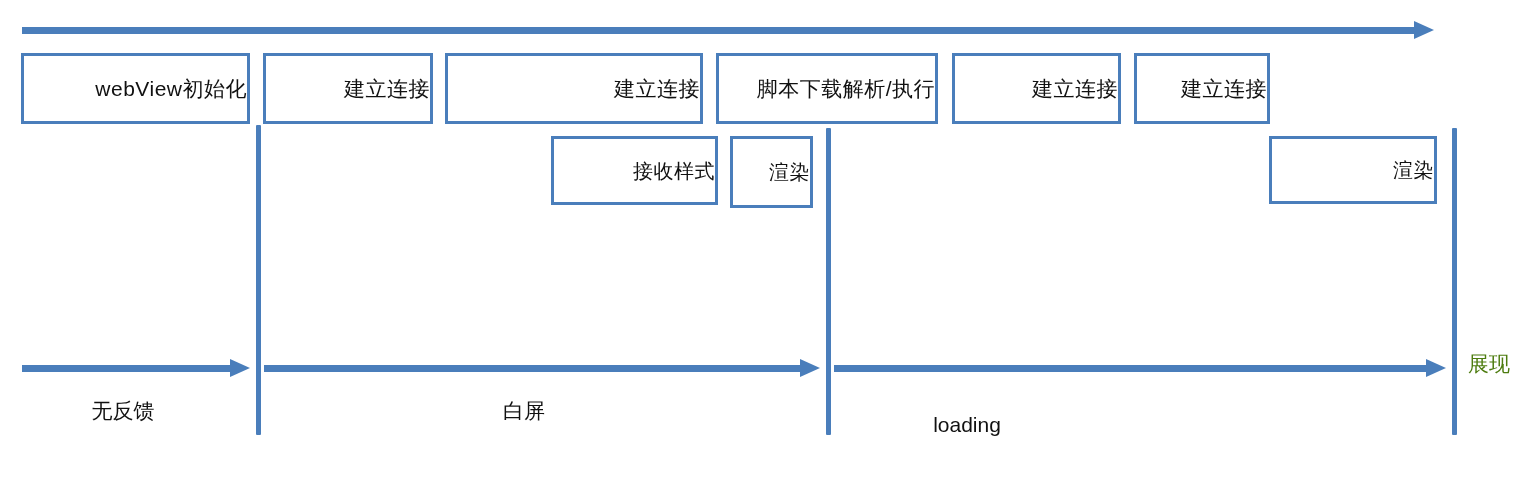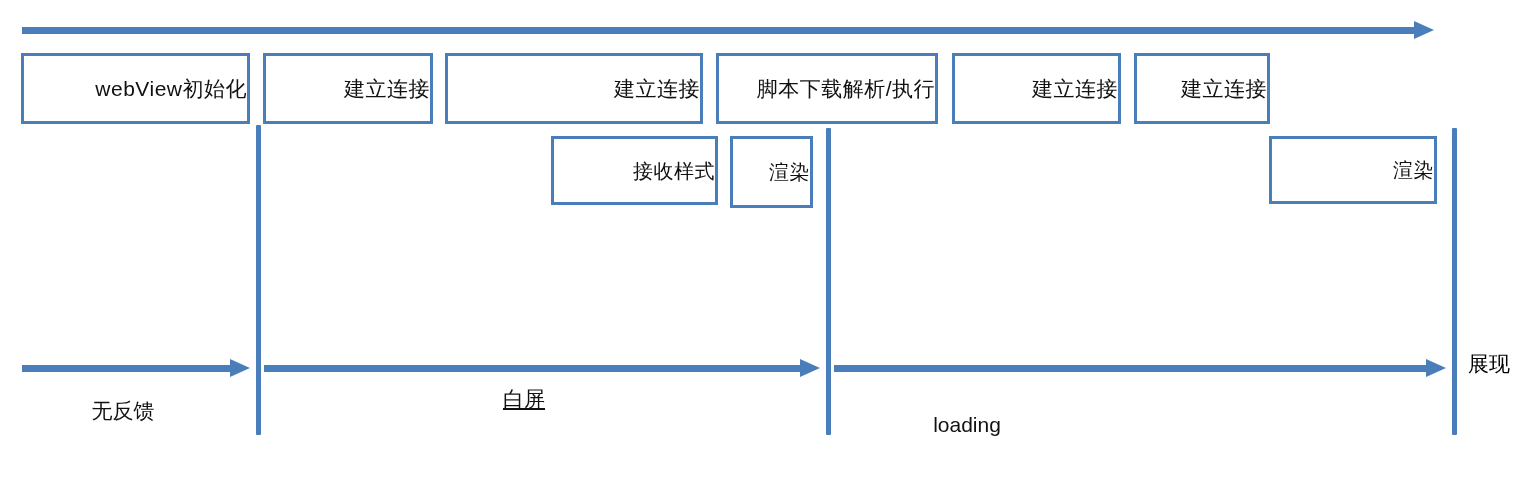--- a/index.html
+++ b/index.html
@@ -65,21 +65,21 @@
   .caption {
     position: absolute;
     color: #111111;
     font-size: 21px;
     line-height: 1;
     white-space: nowrap;
     text-align: center;
   }
   .endlabel {
     position: absolute;
-    color: #000000;
+    color: #4d7c0f;
     font-size: 21px;
     line-height: 1;
     white-space: nowrap;
   }
 </style>
 </head>
 <body>
 
 <div id="canvas">
 
@@ -121,21 +121,21 @@
       </div>
       <div class="arrow" style="left: 22px; top: 365px; width: 228px;">
         <div class="shaft" style="width: 208px;"></div>
         <div class="head" style="left: 208px;"></div>
       </div>
       <div class="caption" style="left: -27px; top: 400px; width: 300px;">无反馈</div>
       <div class="arrow" style="left: 264px; top: 365px; width: 556px;">
         <div class="shaft" style="width: 536px;"></div>
         <div class="head" style="left: 536px;"></div>
       </div>
-      <div class="caption" style="left: 374px; top: 388px; width: 300px; text-decoration: underline;">白屏</div>
+      <div class="caption" style="left: 374px; top: 400px; width: 300px;">白屏</div>
       <div class="arrow" style="left: 834px; top: 365px; width: 612px;">
         <div class="shaft" style="width: 592px;"></div>
         <div class="head" style="left: 592px;"></div>
       </div>
       <div class="caption" style="left: 817px; top: 400px; width: 300px; margin-top: 14px;">loading</div>
       <div class="endlabel" style="left: 1468px; top: 353px;">展现</div>
     </div>
 
 </div>
 

